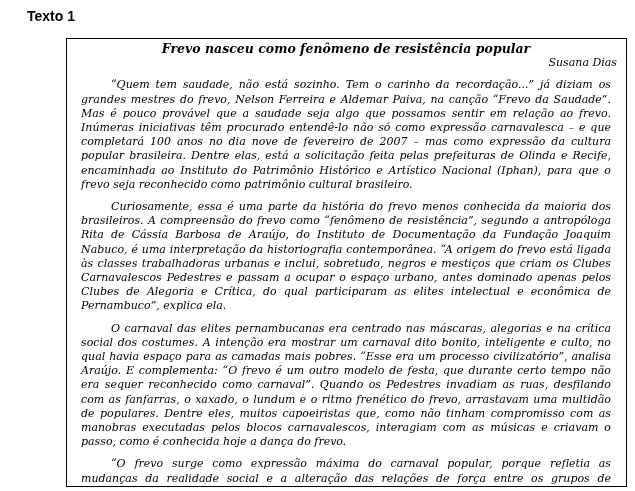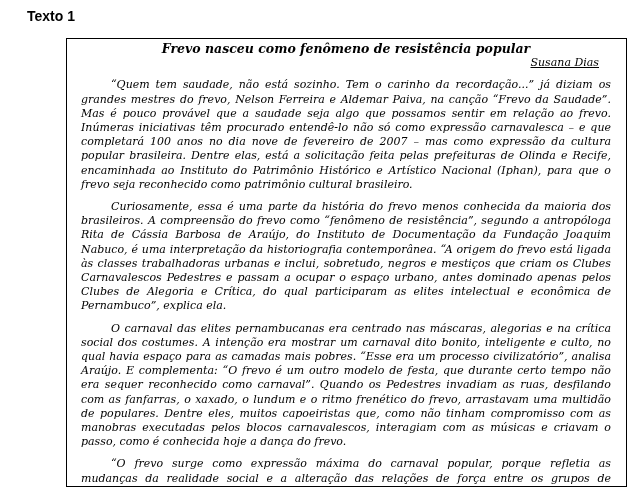--- a/index.html
+++ b/index.html
@@ -37,23 +37,22 @@
     overflow: hidden;
   }
   .article-title {
     margin: 0;
     text-align: center;
     font-weight: bold;
     font-size: 12.5px;
     font-style: italic;
   }
   .article-author {
-    margin: 0 20px 4px 0;
+    margin: 0 2px 4px 0;
     text-align: right;
-    text-decoration: underline;
   }
   .article-box p.body-par {
     margin: 8px;
     text-align: justify;
     text-indent: 30px;
   }
 </style>
 </head>
 <body>
 

